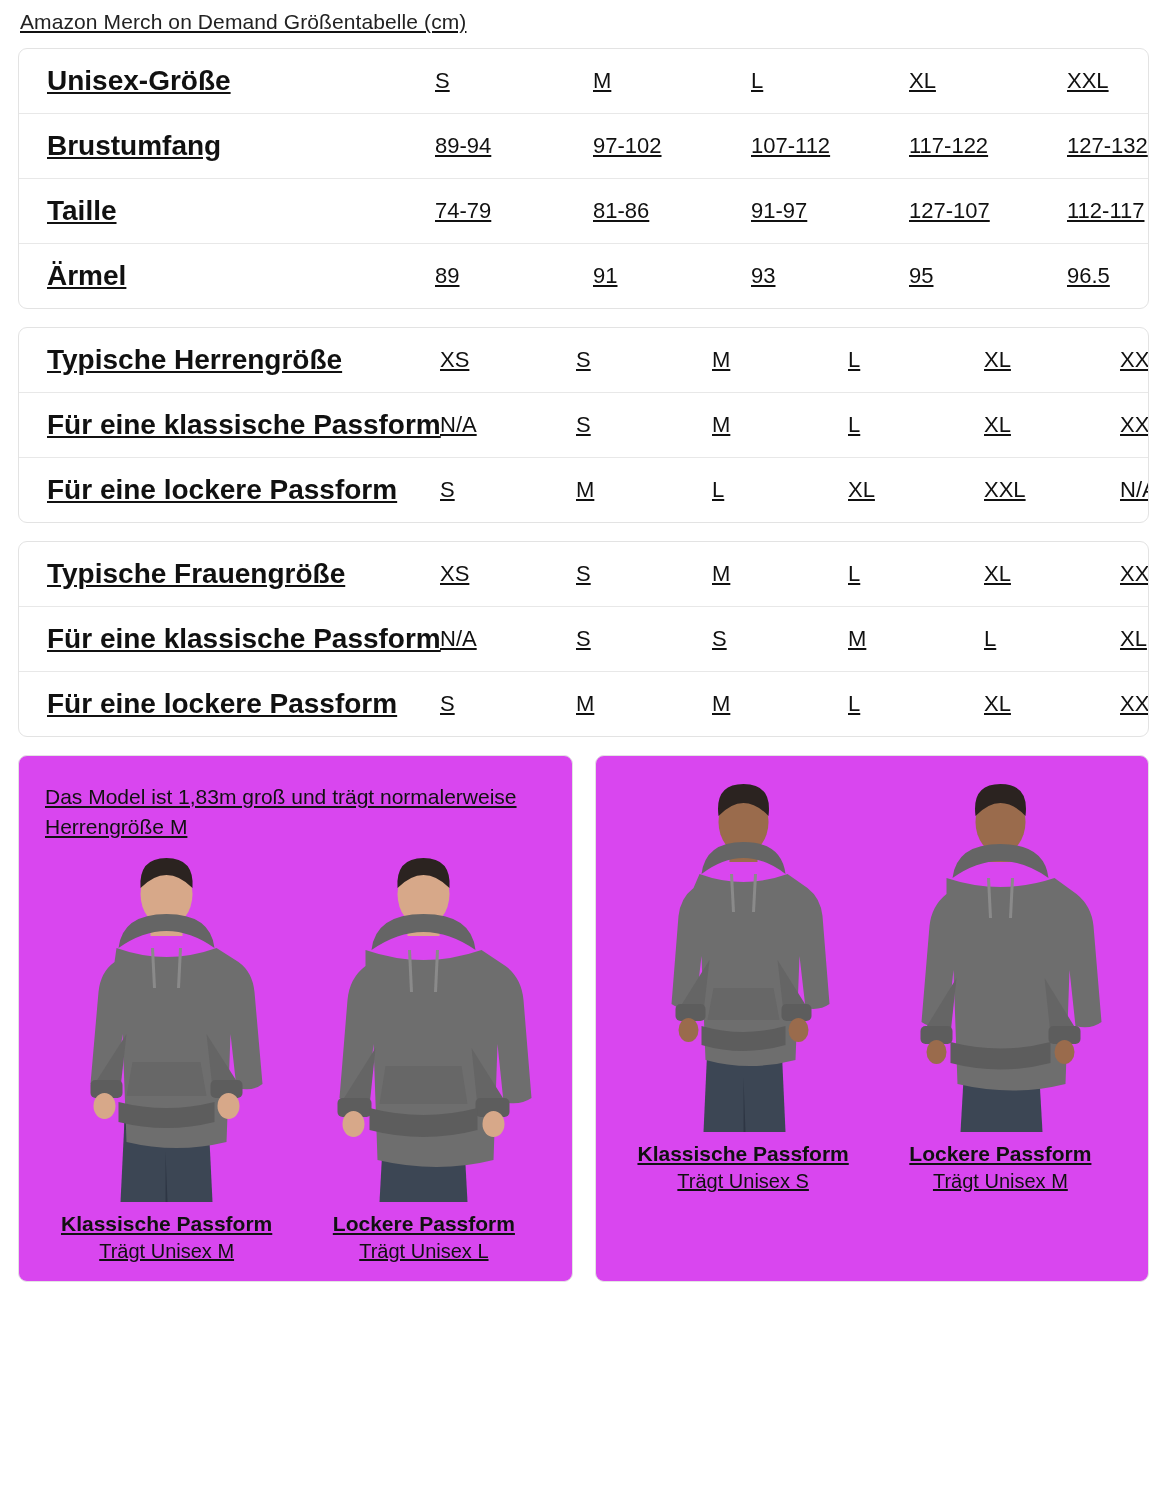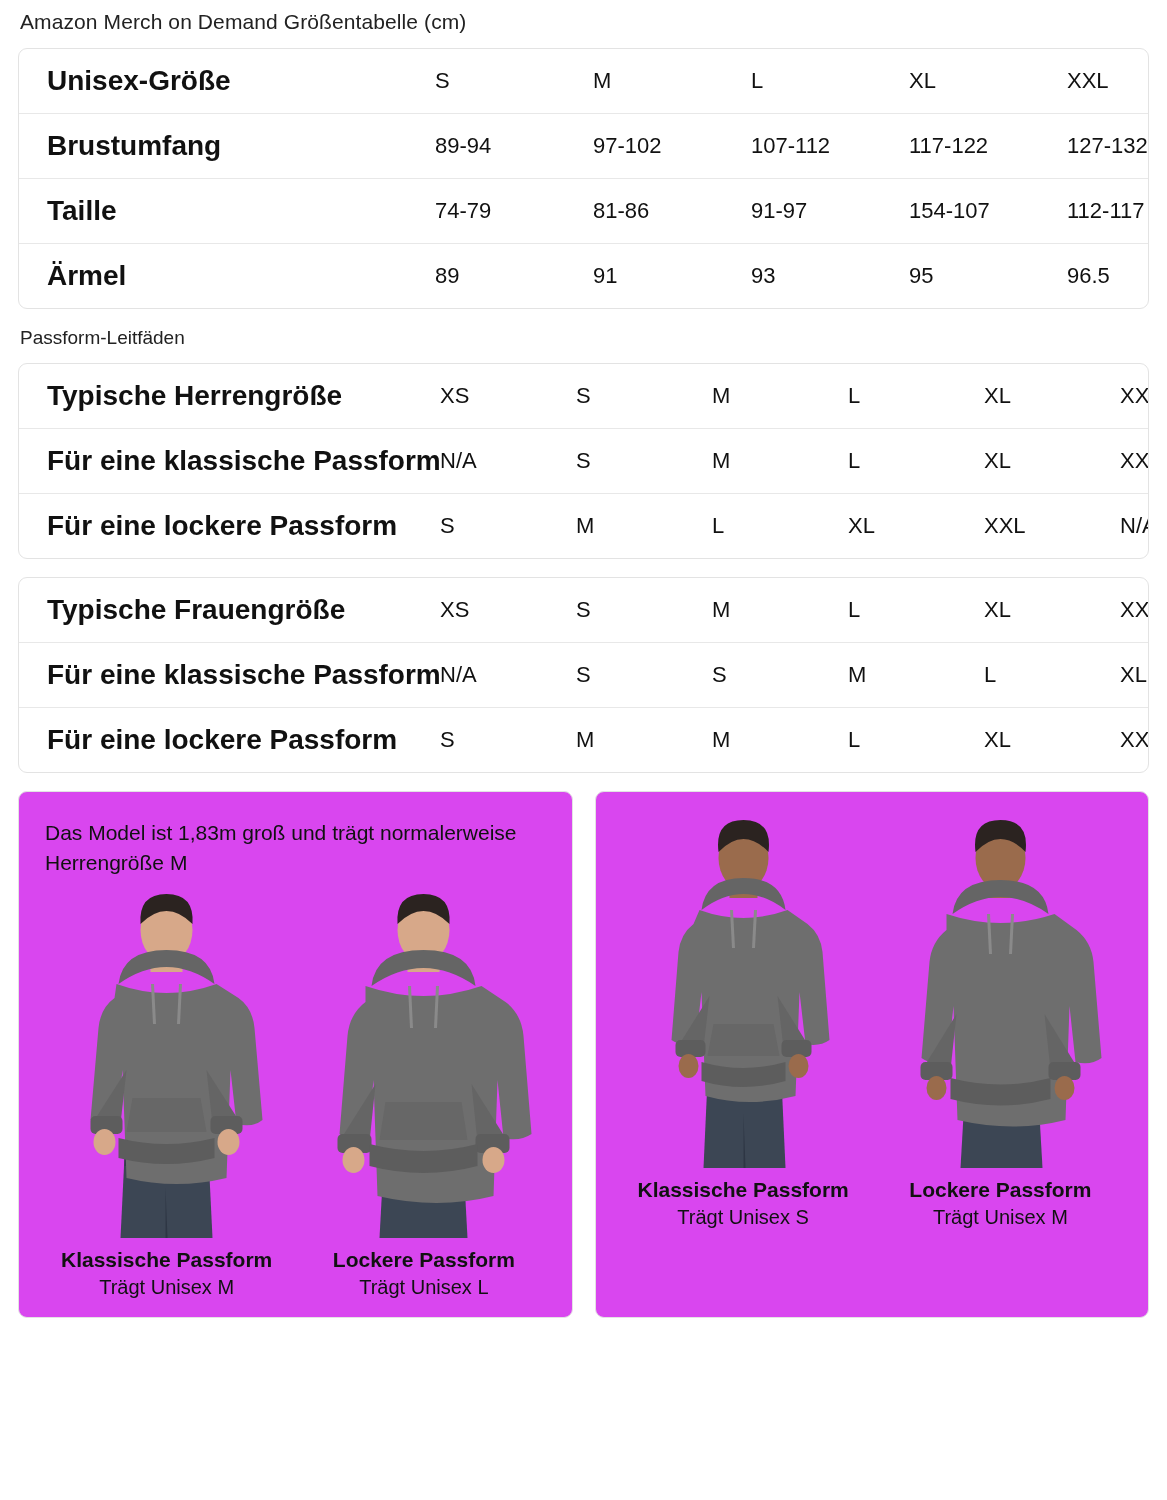--- a/index.html
+++ b/index.html
@@ -13,20 +13,21 @@
     font-family: "Liberation Sans", sans-serif;
     color: #111111;
     overflow: hidden;
   }
   .page {
     width: 1167px;
     height: 1500px;
     box-sizing: border-box;
     padding: 10px 18px 16px 18px;
     position: relative;
+    text-decoration: underline;
   }
   .doc-title {
     font-size: 21px;
     color: #222;
     margin: 0 0 14px 2px;
     letter-spacing: 0.1px;
   }
   
   .card {
     border: 1px solid #e3e3e3;
@@ -146,37 +147,36 @@
           <td class="c">97-102</td>
           <td class="c">107-112</td>
           <td class="c">117-122</td>
           <td class="c">127-132</td>
         </tr>
         <tr>
           <td class="rowhead">Taille</td>
           <td class="c">74-79</td>
           <td class="c">81-86</td>
           <td class="c">91-97</td>
-          <td class="c">154-107</td>
+          <td class="c">127-107</td>
           <td class="c">112-117</td>
         </tr>
         <tr>
           <td class="rowhead">Ärmel</td>
           <td class="c">89</td>
           <td class="c">91</td>
           <td class="c">93</td>
           <td class="c">95</td>
           <td class="c">96.5</td>
         </tr>
       </tbody>
     </table>
   </div>
 
 
-  <div class="section-label">Passform-Leitfäden</div>
 
   <div class="card">
     <table class="sz t-fit">
       <tbody>
         <tr>
           <td class="rowhead">Typische Herrengröße</td>
           <td class="c">XS</td>
           <td class="c">S</td>
           <td class="c">M</td>
           <td class="c">L</td>

